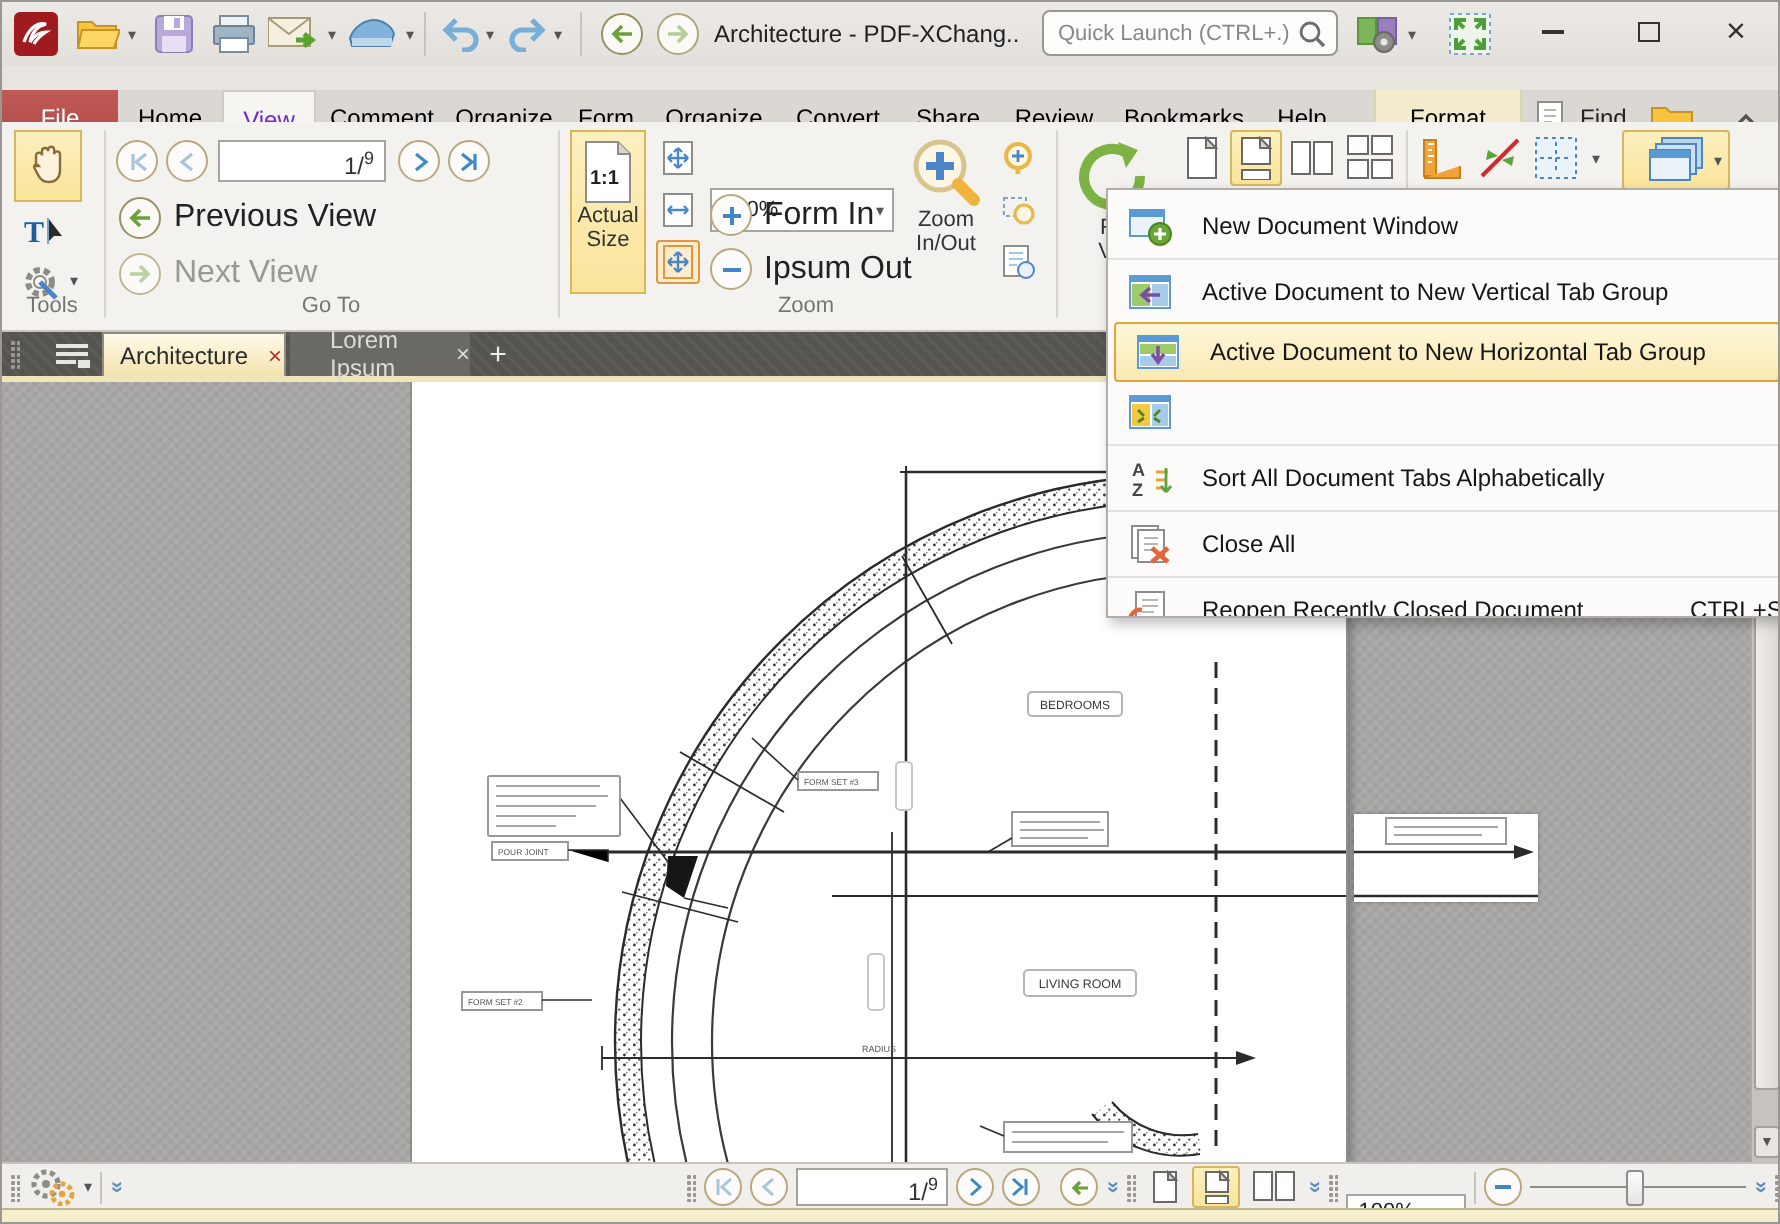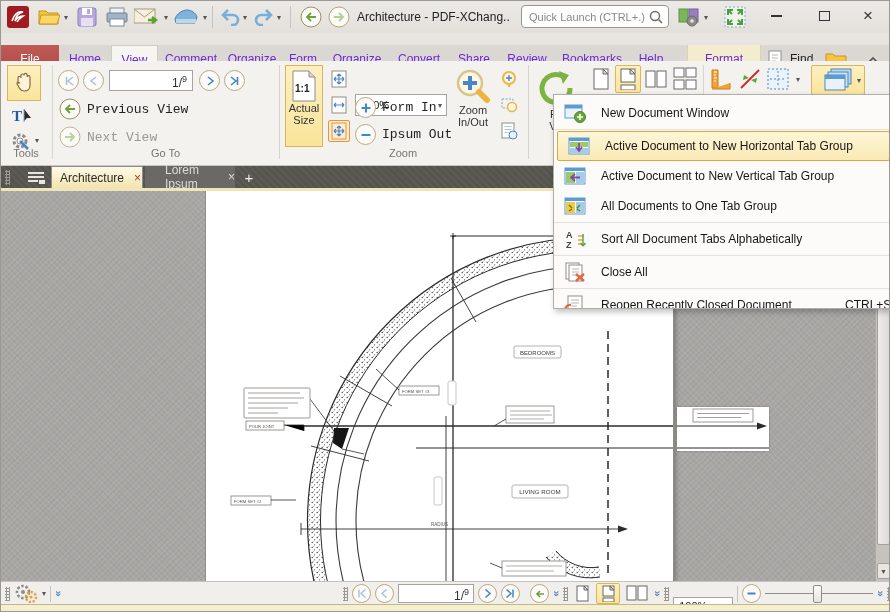--- a/index.html
+++ b/index.html
@@ -13,33 +13,33 @@
   .caret { position:absolute; top:12px; font-size:8px; color:#555; width:10px; text-align:center; }
   .vsep { position:absolute; top:5px; width:1px; height:22px; background:#c7c4c0; }
   #window-title { position:absolute; left:356px; top:9px; font-size:12px; color:#222; white-space:nowrap; }
   #quick-launch { position:absolute; left:520px; top:4px; width:148px; height:23px; border:1px solid #9a9793; border-radius:4px; background:#fdfdfc; }
   #quick-launch input { position:absolute; left:7px; top:3px; width:118px; height:16px; border:none; outline:none; background:transparent; font-family:"Liberation Sans",sans-serif; font-size:11px; color:#222; }
   #quick-launch input::placeholder { color:#8a8884; opacity:1; }
   .winbtn { position:absolute; top:2px; width:30px; height:26px; display:flex; align-items:center; justify-content:center; color:#333; }
 
   
   #ribbontabs { position:absolute; left:0; top:44px; width:890px; height:28px; background:#dbd8d4; border-bottom:1px solid #cfccc8; }
-  .rtab { position:absolute; top:0; height:28px; display:flex; align-items:center; justify-content:center; font-size:12px; color:#6d28d9; }
+  .rtab { position:absolute; top:0; height:28px; display:flex; align-items:center; justify-content:center; font-size:12px; color:#000000; }
   .rtab.red { background:linear-gradient(#c05a56,#ad4a47); color:#fff; }
   .rtab.active { background:#f7f5f2; color:#6d28d9; border:1px solid #cfccc8; border-bottom:none; }
   .rtab.format { background:#f3ecce; border-left:1px solid #ddd3a8; border-right:1px solid #ddd3a8; }
 
   
   #ribbon { position:absolute; left:0; top:60px; width:890px; height:105px; background:#f4f2ef; border-bottom:1px solid #c9c6c2; }
   .gsep { position:absolute; top:4px; width:1px; height:94px; background:#d8d5d1; }
   .glabel { position:absolute; top:86px; font-size:11px; color:#77756f; text-align:center; }
   .bigbtn { position:absolute; border:1px solid transparent; border-radius:0; display:flex; flex-direction:column; align-items:center; font-size:11px; color:#333; }
   .hl { background:linear-gradient(#fdf0c0,#f9e49a); border:1px solid #d9b65c !important; }
   .cbtn { width:21px; height:21px; border-radius:50%; border:1px solid #b9a87f; background:#fcfbf9; display:flex; align-items:center; justify-content:center; }
-  .rowbtn { position:absolute; display:flex; align-items:center; gap:6px; font-size:13px; color:#222;font-family:Liberation Mono, monospace; }
+  .rowbtn { position:absolute; display:flex; align-items:center; gap:6px; font-size:16px; color:#222; }
   .rowbtn.disabled { color:#9a9894; }
   #page-box { position:absolute; left:108px; top:9px; width:84px; height:21px; border:1px solid #a7a49f; background:#fff; text-align:right; padding:3px 5px 0 0; font-size:12px; }
   #page-box sup, #sb-page-box sup { font-size:9px; }
   .combo { border:1px solid #a7a49f; background:#fff; font-size:11px; color:#222; position:absolute; display:flex; align-items:center; padding-left:5px;margin-top:25px; }
   .combo .cc { position:absolute; right:4px; font-size:8px; color:#555; }
   .smicon { position:absolute; width:22px; height:22px; border:1px solid transparent; border-radius:2px; display:flex; align-items:center; justify-content:center; }
   .smicon.orange { border:1px solid #e0973f; background:#fdeccd; }
 
   
   #menu { position:absolute; left:552px; top:93px; width:338px; height:215px; background:#fcfbfa; border:1px solid #b1aeaa; box-shadow:2px 3px 6px rgba(0,0,0,.25); z-index:50; overflow:hidden; padding-top:3px; }
@@ -544,55 +544,54 @@
           <svg width="24" height="22">
             <rect x="2" y="3" width="17" height="13" fill="#eaf2fa" stroke="#5b9bd5"></rect>
             <rect x="2" y="3" width="17" height="3.5" fill="#5b9bd5"></rect>
             <circle cx="17" cy="15" r="5.5" fill="#69a637" stroke="#4d8424"></circle>
             <path d="M17 12v6M14 15h6" stroke="#fff" stroke-width="1.6"></path>
           </svg>
         </span>
       <span class="mlab">New Document Window</span>
     </div>
     <div class="msep"></div>
+    <div class="mitem">
+      <span class="mic">
+          <svg width="24" height="22">
+            <rect x="2" y="3" width="20" height="16" fill="#fff" stroke="#5b9bd5"></rect>
+            <rect x="2" y="3" width="20" height="3" fill="#5b9bd5"></rect>
+            <rect x="3" y="7" width="9" height="11" fill="#9fca6a"></rect>
+            <rect x="13" y="7" width="8" height="11" fill="#a8cbe8"></rect>
+            <path d="M17 12.5H8m4-3.5-4 3.5 4 3.5" fill="none" stroke="#7d4fa0" stroke-width="1.8"></path>
+          </svg>
+        </span>
+      <span class="mlab">Active Document to New Vertical Tab Group</span>
+    </div>
     <div class="mitem sel">
       <span class="mic">
           <svg width="24" height="22">
             <rect x="2" y="3" width="20" height="16" fill="#fff" stroke="#5b9bd5"></rect>
             <rect x="2" y="3" width="20" height="3" fill="#5b9bd5"></rect>
             <rect x="3" y="7" width="18" height="5" fill="#9fca6a"></rect>
             <rect x="3" y="13" width="18" height="5" fill="#a8cbe8"></rect>
             <path d="M12 8v8m-3-4 3 4 3-4" fill="none" stroke="#7d4fa0" stroke-width="1.8"></path>
           </svg>
         </span>
       <span class="mlab">Active Document to New Horizontal Tab Group</span>
     </div>
     <div class="mitem">
       <span class="mic">
           <svg width="24" height="22">
             <rect x="2" y="3" width="20" height="16" fill="#fff" stroke="#5b9bd5"></rect>
             <rect x="2" y="3" width="20" height="3" fill="#5b9bd5"></rect>
-            <rect x="3" y="7" width="9" height="11" fill="#9fca6a"></rect>
-            <rect x="13" y="7" width="8" height="11" fill="#a8cbe8"></rect>
-            <path d="M17 12.5H8m4-3.5-4 3.5 4 3.5" fill="none" stroke="#7d4fa0" stroke-width="1.8"></path>
-          </svg>
-        </span>
-      <span class="mlab">Active Document to New Vertical Tab Group</span>
-    </div>
-    <div class="mitem">
-      <span class="mic">
-          <svg width="24" height="22">
-            <rect x="2" y="3" width="20" height="16" fill="#fff" stroke="#5b9bd5"></rect>
-            <rect x="2" y="3" width="20" height="3" fill="#5b9bd5"></rect>
             <rect x="3" y="7" width="9" height="11" fill="#f5c842"></rect>
             <rect x="13" y="7" width="8" height="11" fill="#a8cbe8"></rect>
             <path d="M6 10l3 3m8-3-3 3m-8 3 3-2m8 2-3-2" stroke="#4d8424" stroke-width="1.4"></path>
           </svg>
         </span>
-      <span class="mlab">All Documents to One Tab Group</span>
     </div>
     <div class="msep"></div>
     <div class="mitem">
       <span class="mic">
           <svg width="24" height="22">
             <text x="3" y="10" font-size="9" font-weight="bold" fill="#444">A</text>
             <text x="3" y="20" font-size="9" font-weight="bold" fill="#444">Z</text>
             <path d="M15 8h6M15 12h5M15 16h4" stroke="#e8a23c" stroke-width="1.6"></path>
             <path d="M13 6v12m0 0-2.5-3m2.5 3 2.5-3" fill="none" stroke="#5aa53c" stroke-width="1.4" transform="translate(7,0)"></path>
           </svg>

